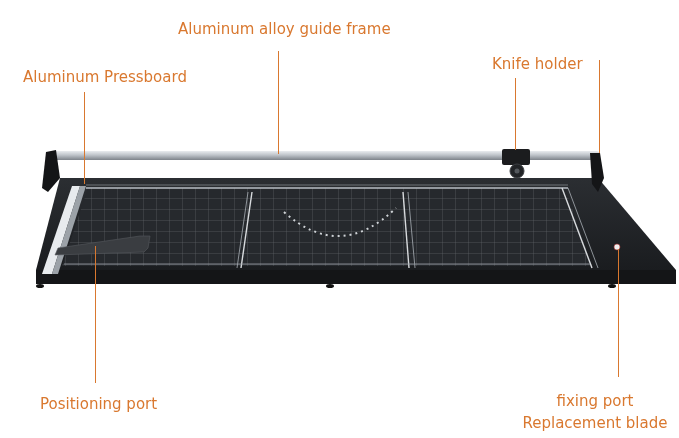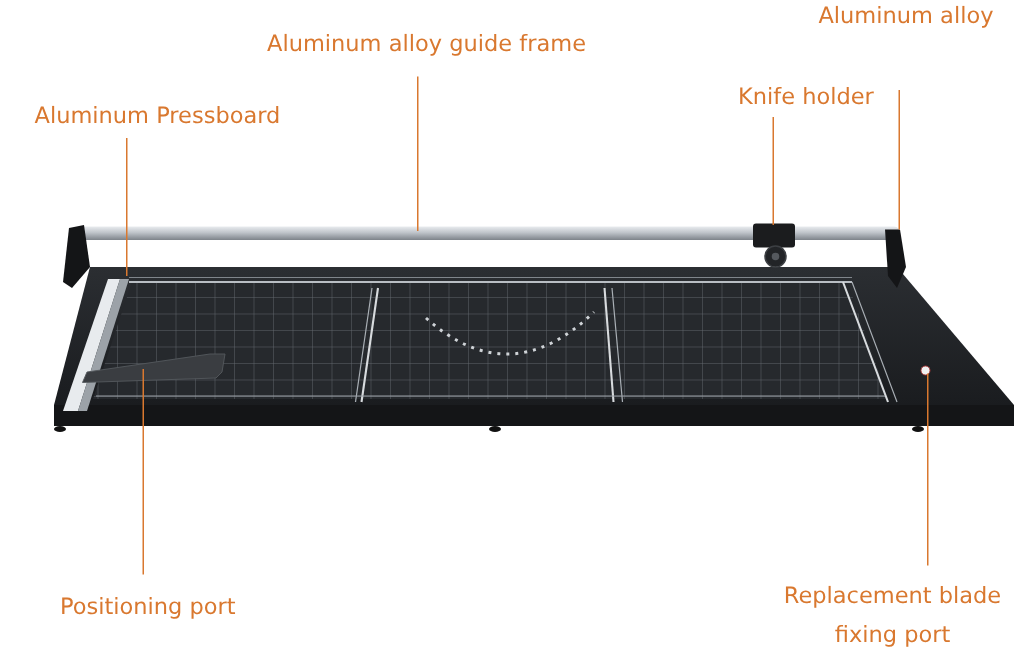--- a/index.html
+++ b/index.html
@@ -91,21 +91,20 @@
 <div class="leader" style="left:95px; top:246px; height:137px;"></div>
 <div class="leader" style="left:618px; top:249px; height:128px;"></div>
 
 <div class="label" style="left:178px; top:18px;">Aluminum alloy guide frame</div>
 
 <div class="label" style="left:23px; top:66px;">Aluminum Pressboard</div>
 
 <div class="label" style="left:492px; top:53px;">Knife holder</div>
 
 <div class="label" style="left:540px; top:-1px; width:128px;">
-  <div>Aluminum alloy</div>
 </div>
 
 <div class="label" style="left:40px; top:393px;">Positioning port</div>
 
 <div class="label" style="left:520px; top:386px; width:150px;">
+  <div style="margin-top:4px;">fixing port</div>
   <div>Replacement blade</div>
-  <div style="margin-top:4px;">fixing port</div>
 </div>
 
 </body></html>

